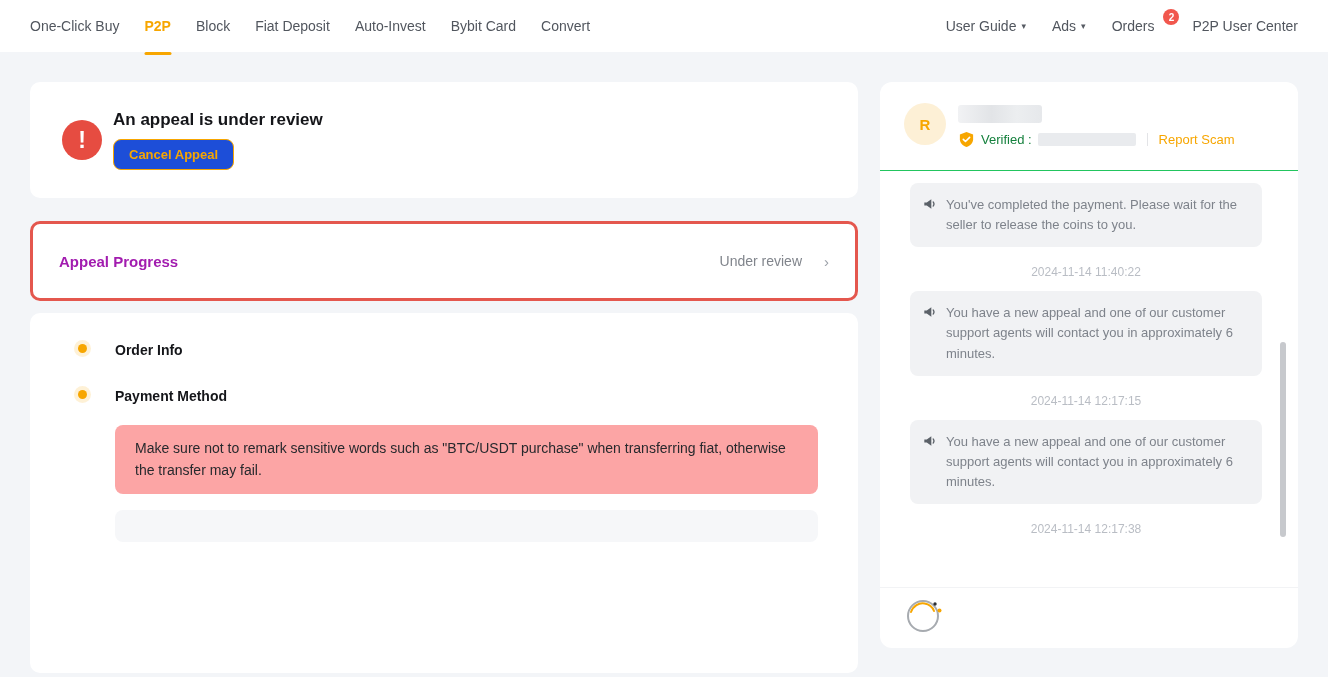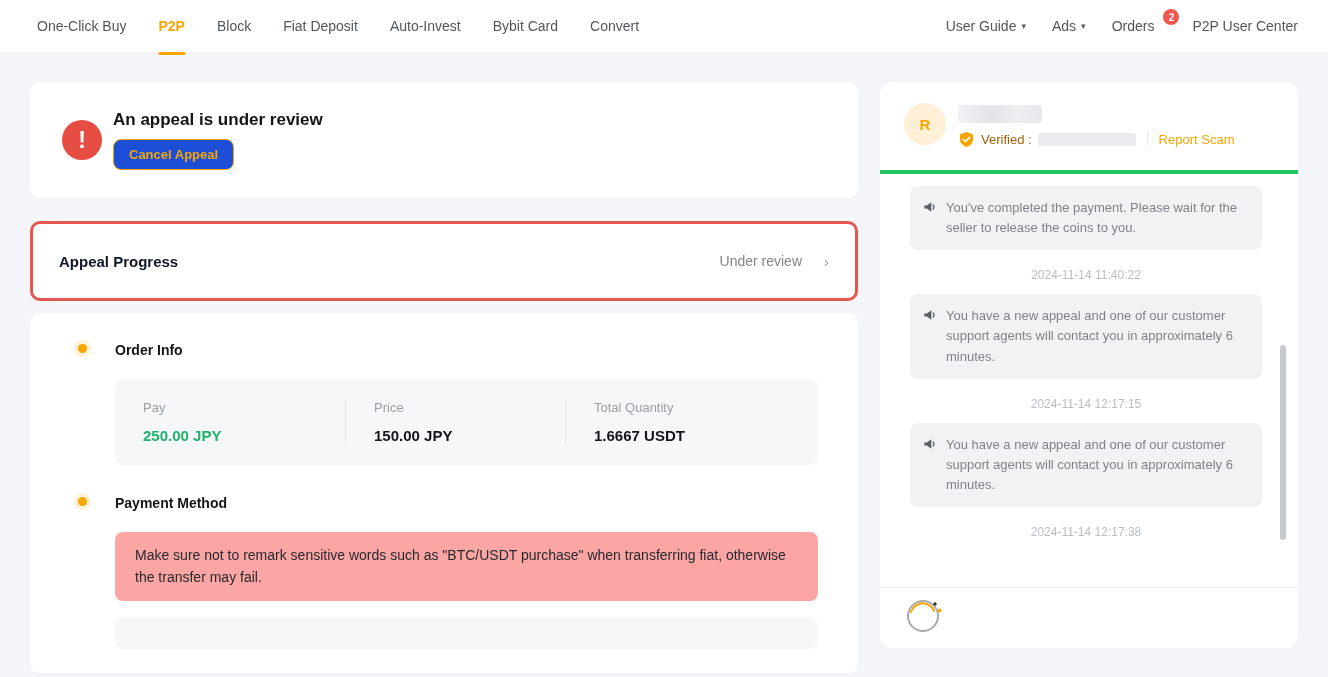--- a/index.html
+++ b/index.html
@@ -10,21 +10,21 @@
     color:#17181b;
   }
   .page { width:1328px; height:677px; overflow:hidden; position:relative; }
 
   
   .topnav {
     height:52px; background:#fff; display:flex; align-items:center;
     padding:0 30px; font-size:14px; color:#51565e; white-space:nowrap;
   }
   .nav-left { display:flex; align-items:center; gap:25px; height:100%; }
-  .nav-item { display:flex; align-items:center; height:100%; position:relative; cursor:pointer; color:#51565e; text-decoration:none;margin-left:7px; }
+  .nav-item { display:flex; align-items:center; height:100%; position:relative; cursor:pointer; color:#51565e; text-decoration:none; }
   .nav-item.active { color:#f7a600; font-weight:700; }
   .nav-item.active::after {
     content:""; position:absolute; left:50%; transform:translateX(-50%);
     bottom:-3px; width:27px; height:3px; border-radius:2px; background:#f7a600;
   }
   .nav-right { margin-left:auto; display:flex; align-items:center; gap:26px;text-align:right; }
   .nav-link { display:flex; align-items:center; gap:5px; cursor:pointer; color:#51565e; text-decoration:none; position:relative; }
   .caret { font-size:9px; color:#565b63; line-height:1; }
   .caret::after { content:"▾"; }
   .badge {
@@ -62,21 +62,21 @@
     margin-top:9px; display:inline-block; background:#1d4ed8; border:1.5px solid #f7a600;
     color:#f7a600; font-weight:700; font-size:13px; border-radius:8px; padding:7px 15px; cursor:pointer;
     font-family:"Liberation Sans", sans-serif;
   }
 
   
   .appeal-progress {
     margin-top:23px; margin-bottom:12px; height:80px; border:3px solid #e4574e;
     display:flex; align-items:center; justify-content:space-between; padding:0 26px; cursor:pointer;
   }
-  .progress-title { font-size:15px; font-weight:700; color:#0f172a; }
+  .progress-title { font-size:15px; font-weight:700; color:#a21caf; }
   .progress-status { display:flex; align-items:center; gap:22px; color:#81858c; font-size:14px; }
   .chev { color:#9ba0a8; font-size:15px; line-height:1; }
   .chev::after { content:"›"; }
 
   
   .details-card { padding:29px 40px 0 48px; height:360px; }
   .section { position:relative; padding-left:37px; }
   .section + .section { margin-top:30px; }
   .bullet {
     position:absolute; left:0; top:2px; width:9px; height:9px; border-radius:50%;
@@ -104,27 +104,27 @@
   
   .chat-card { height:566px; border-radius:12px; }
   .chat-header { padding:21px 24px 22px; display:flex; gap:12px; }
   .avatar {
     width:42px; height:42px; border-radius:50%; background:#fdf0d6; flex:none;
     display:flex; align-items:center; justify-content:center;
     color:#f7a600; font-weight:700; font-size:15px;
   }
   .name-blur { width:84px; height:18px; border-radius:3px; background:linear-gradient(90deg,#f1f2f4,#e2e4e7 40%,#eceef0 70%,#e6e8eb); margin:2px 0 8px; }
   .verified-row { display:flex; align-items:center; gap:6px; font-size:13px; }
-  .verified-label { color:#a16207; }
+  .verified-label { color:#15803d; }
   .verified-blur { width:98px; height:13px; border-radius:2px; background:#e9ebee; }
   .vdivider { width:1px; height:13px; background:#e3e4e7; margin:0 5px; }
   .report-scam { color:#f7a600; cursor:pointer; text-decoration:none; white-space:nowrap; }
 
   .chat-body {
-    border-top:4px solid #22c55e; border-bottom:1px solid #f2f3f5;
+    border-top:1px solid #22c55e; border-bottom:1px solid #f2f3f5;
     height:418px; padding:0 36px 0 30px; position:relative; overflow:hidden;
   }
   .msg[data-type="system"] {
     display:flex; gap:9px; background:#f1f2f4; border-radius:8px;
     padding:12px 14px 12px 13px; color:#7e838b; font-size:13px; line-height:1.55; margin-top:12px;
   }
   .megaphone-icon { flex:none; margin-top:2px; }
   .msg[data-type="time"] { display:block; text-align:center; color:#b9bdc4; font-size:12px; margin:18px 0 6px; }
   .chat-scroll-thumb {
     position:absolute; right:12px; top:171px; width:6px; height:195px;
@@ -194,37 +194,20 @@
           <span>Under review</span>
           <span class="chev"></span>
         </div>
       </div>
 
       <div class="card details-card">
 
         <div class="section">
           <span class="bullet"></span>
           <div class="section-title">Order Info</div>
-          <div class="order-grid">
-
-              <div class="order-cell">
-                <div class="order-label">Pay</div>
-                <div class="order-value accent">250.00 JPY</div>
-              </div>
-
-              <div class="order-cell">
-                <div class="order-label">Price</div>
-                <div class="order-value">150.00 JPY</div>
-              </div>
-
-              <div class="order-cell">
-                <div class="order-label">Total Quantity</div>
-                <div class="order-value">1.6667 USDT</div>
-              </div>
-            </div>
         </div>
 
         <div class="section">
           <span class="bullet"></span>
           <div class="section-title">Payment Method</div>
           <div class="warn-box">Make sure not to remark sensitive words such as "BTC/USDT purchase" when transferring fiat, otherwise the transfer may fail.</div>
           <div class="bank-box">
             
             
           </div>

